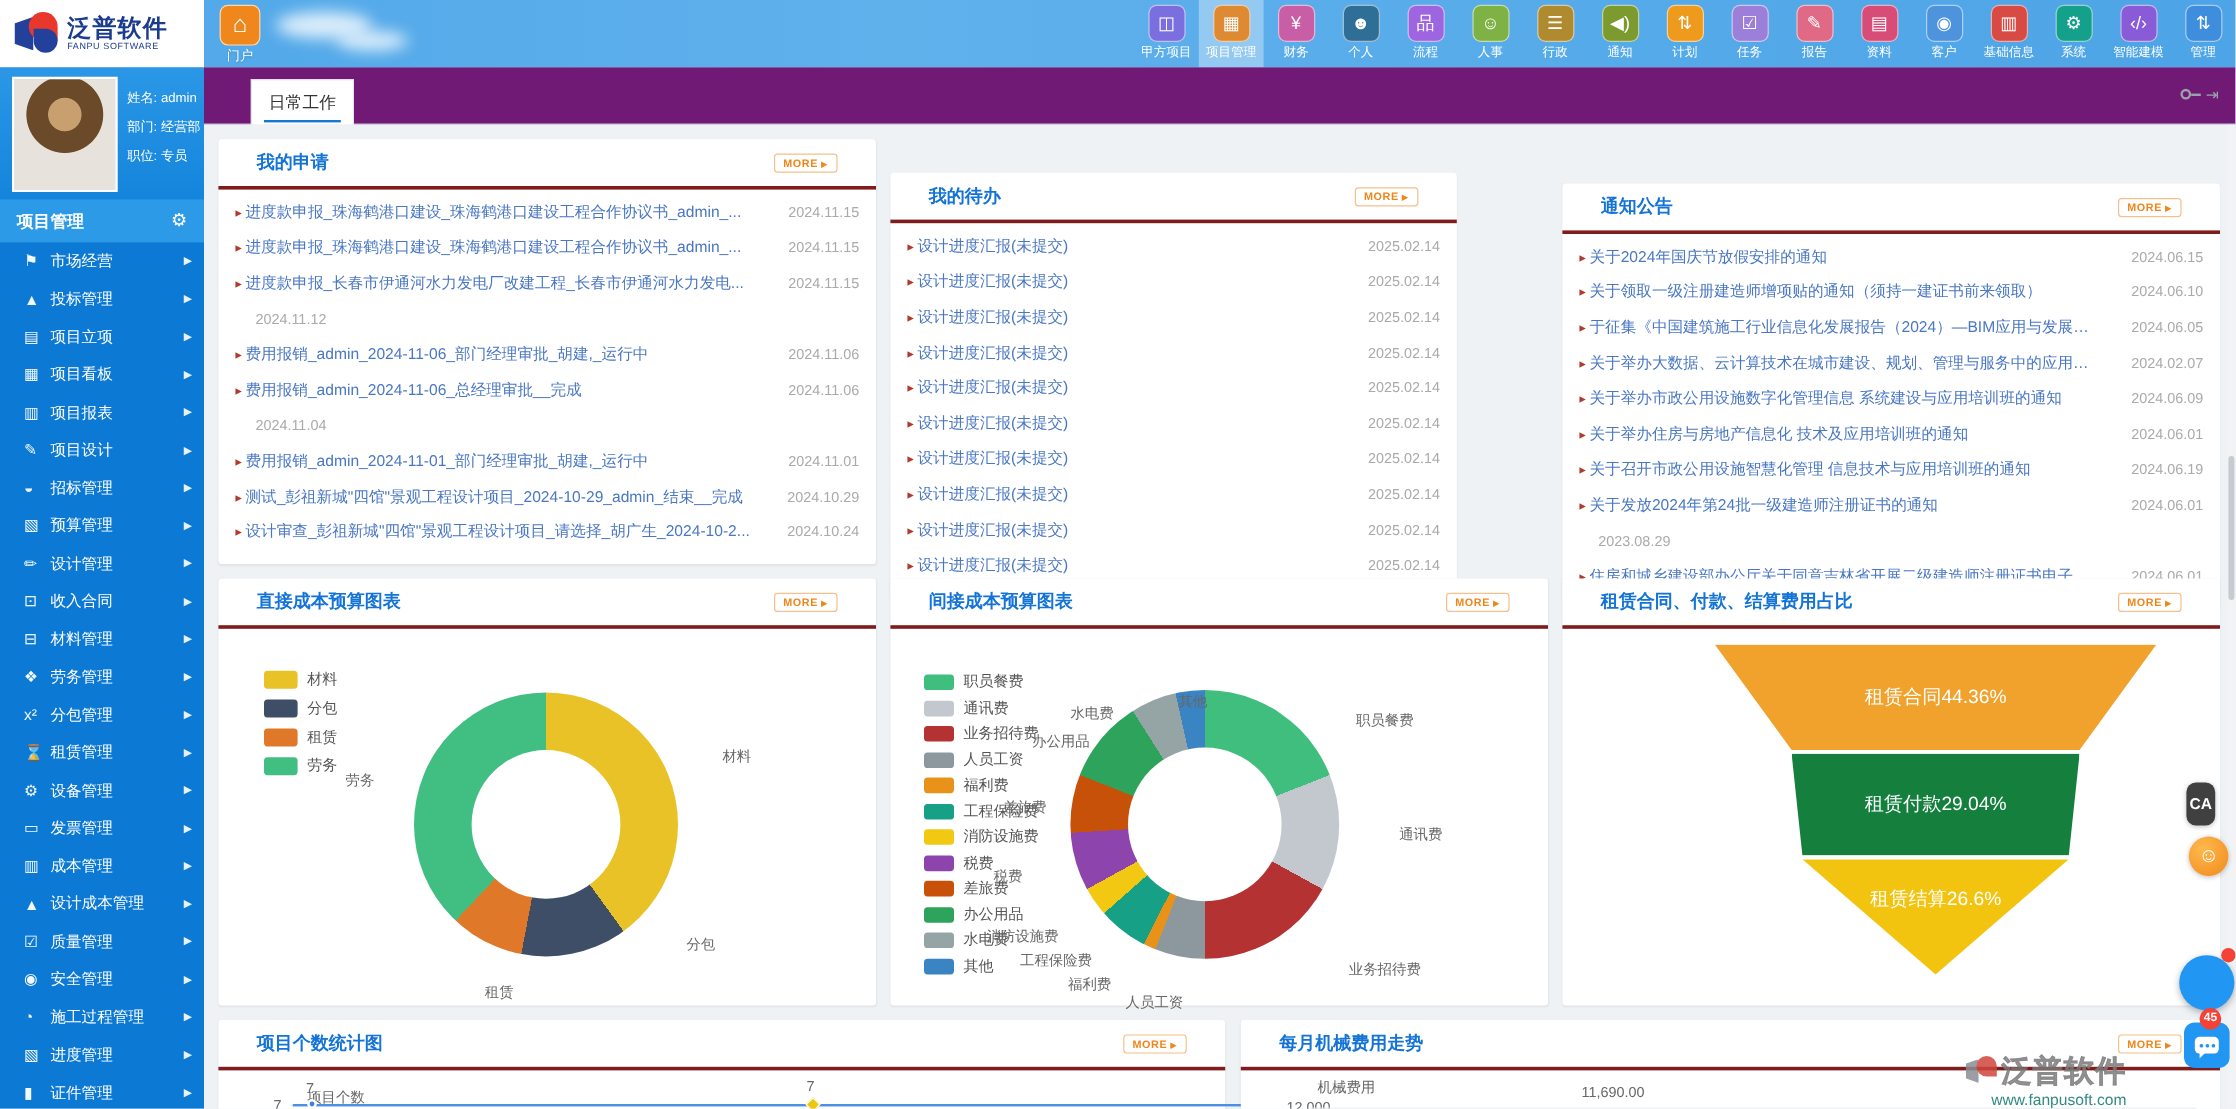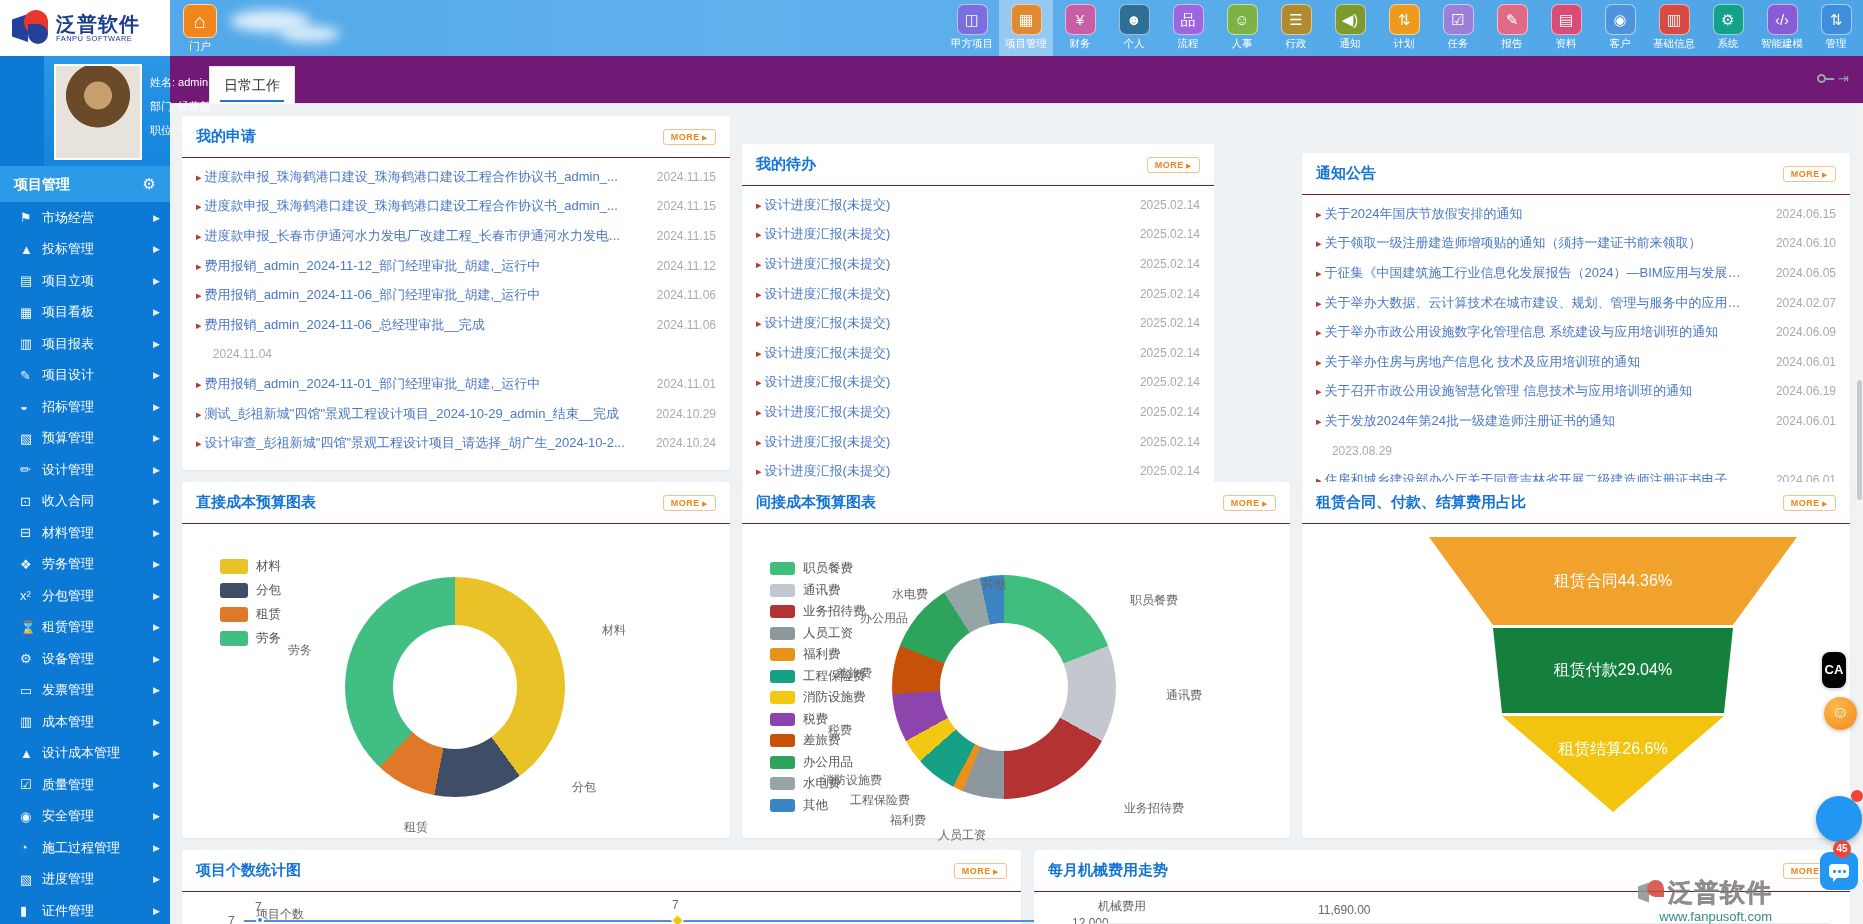--- a/index.html
+++ b/index.html
@@ -20,21 +20,21 @@
   .portal-icon { width:34px; height:34px; margin:0 auto; background:#F0871C; border:1px solid #FFD9AD; border-radius:7px; color:#fff; font-size:20px; line-height:32px; text-align:center; }
   .portal-label { color:#fff; font-size:11px; margin-top:1px; text-shadow:0 1px 2px rgba(0,0,0,.2); }
   .topnav { position:absolute; right:0; top:0; height:56px; display:flex; overflow:hidden; }
   .topnav-item { width:54px; height:56px; padding-top:4px; text-align:center; cursor:pointer; }
   .topnav-item.active { background:rgba(255,255,255,.35); }
   .topnav-icon { width:31px; height:31px; margin:0 auto; border-radius:7px; color:#fff; font-size:15px; line-height:30px; text-align:center; border:1px solid rgba(255,255,255,.55); }
   .topnav-label { color:#fff; font-size:10.5px; margin-top:2px; white-space:nowrap; overflow:hidden; }
 
   
   .sidebar { position:absolute; left:0; top:56px; width:170px; height:868px; background:#0C79D4; z-index:20; }
-  .user-card { position:relative; height:110px; background:linear-gradient(180deg,#2B97E6,#1485DC); padding:8px 6px 0 10px; display:flex;margin-left:44px; }
+  .user-card { position:relative; height:110px; background:linear-gradient(180deg,#2B97E6,#1485DC); padding:8px 6px 0 10px; display:flex; }
   .avatar { width:88px; height:96px; border:2px solid #fff; background:
       radial-gradient(circle at 50% 32%, #C8A070 18%, #6B4A2A 19% 42%, #E8E2DC 43%);
     background-color:#9FB8CE; flex:0 0 auto; }
   .user-info { padding:6px 0 0 8px; color:#fff; font-size:11px; line-height:24px; white-space:nowrap; }
   .menu-header { height:36px; background:#2D9AE8; color:#fff; font-size:14px; font-weight:bold; line-height:36px; padding:0 14px; display:flex; justify-content:space-between; align-items:center; }
   .menu-gear { font-size:15px; font-weight:normal; cursor:pointer; }
   .menu-list { }
   .menu-item { height:31.5px; display:flex; align-items:center; color:#fff; font-size:13px; padding:0 10px 0 20px; cursor:pointer; }
   .mi-icon { width:22px; font-size:13px; text-align:left; opacity:.95; }
   .mi-label { flex:1; }
@@ -45,21 +45,21 @@
   .tab { position:absolute; left:39px; top:10px; width:86px; height:38px; background:#fff; border:1px solid #E2E6EA; border-bottom:none; text-align:center; font-size:14px; color:#333; line-height:36px; cursor:pointer; }
   .tab::after { content:""; position:absolute; left:10px; right:10px; bottom:2px; height:2px; background:#1677D2; }
   .tab-tools { position:absolute; right:14px; top:16px; display:flex; gap:12px; align-items:center; color:#9AA3AA; }
   .key-icon { width:9px; height:9px; border:2px solid #9AA3AA; border-radius:50%; position:relative; display:inline-block; }
   .key-icon::after { content:""; position:absolute; left:7px; top:2px; width:8px; height:2px; background:#9AA3AA; }
   .collapse-icon { font-size:13px; line-height:13px; cursor:pointer; }
 
   
   .content-bg { position:absolute; left:170px; top:104px; width:1693px; height:820px; background:#EFF2F5; }
   .panel { position:absolute; background:#fff; border-radius:3px; box-shadow:0 1px 2px rgba(0,0,0,.06); }
-  .panel-head { height:42px; display:flex; align-items:center; justify-content:space-between; padding:0 14px; border-bottom:1px solid #7f1d1d; }
+  .panel-head { height:42px; display:flex; align-items:center; justify-content:space-between; padding:0 32px; border-bottom:3px solid #7f1d1d; }
   .panel-title { color:#1373D6; font-size:15px; font-weight:bold; }
   .more-btn { font-size:9px; font-weight:bold; color:#F08519; border:1px solid #F5C08A; border-radius:3px; padding:2px 7px; background:#fff; cursor:pointer; letter-spacing:.5px; }
   .more-btn::after { content:" ▶"; font-size:7px; }
   .list { padding:4px 14px 0 14px; }
   .list-row { height:29.6px; display:flex; align-items:center; cursor:pointer; }
   .list-text { flex:1; font-size:13px; color:#4A77C4; white-space:nowrap; overflow:hidden; text-overflow:ellipsis; padding-right:12px; }
   .list-text::before { content:"▸ "; color:#B03A2E; font-size:11px; }
   .list-date { width:76px; text-align:right; font-size:12px; color:#AAAAAA; flex:0 0 auto; }
 
   
@@ -111,21 +111,21 @@
   .gridline { position:absolute; height:1px; background:#E8EAED; }
   .chart-line { position:absolute; height:2px; background:#4D8FE0; }
   .pt-label { position:absolute; font-size:12px; color:#666; }
   .gpoints span { position:absolute; font-size:12px; color:#666; }
   .gpoints span:nth-of-type(1){ left:73px; top:50px; }
   .gpoints span:nth-of-type(2){ left:490px; top:48px; }
   .marker-dot { position:absolute; width:8px; height:8px; border-radius:50%; background:#3E82DC; border:2px solid #fff; }
   .marker-diamond { position:absolute; width:9px; height:9px; background:#EDC811; transform:rotate(45deg); border:1px solid #fff; }
 
   
-  .float-ca { position:absolute; left:1822px; top:652px; width:24px; height:36px; background:#000000; border-radius:8px; color:#fff; font-size:13px; font-weight:bold; text-align:center; line-height:36px; z-index:40; cursor:pointer; box-shadow:0 1px 4px rgba(0,0,0,.25); }
+  .float-ca { position:absolute; left:1822px; top:652px; width:24px; height:36px; background:#404040; border-radius:8px; color:#fff; font-size:13px; font-weight:bold; text-align:center; line-height:36px; z-index:40; cursor:pointer; box-shadow:0 1px 4px rgba(0,0,0,.25); }
   .float-face { position:absolute; left:1824px; top:697px; width:33px; height:33px; background:radial-gradient(circle at 35% 30%,#FFB84D,#F08A1C); border-radius:50%; z-index:40; cursor:pointer; color:#fff; text-align:center; line-height:32px; font-size:17px; box-shadow:0 1px 4px rgba(0,0,0,.25); }
   .float-chat-circle { position:absolute; left:1816px; top:796px; width:46px; height:46px; background:#2196F3; border-radius:50%; z-index:40; cursor:pointer; box-shadow:0 2px 6px rgba(0,0,0,.3); }
   .float-reddot { position:absolute; left:1851px; top:790px; width:12px; height:12px; background:#F44336; border-radius:50%; z-index:41; }
   .float-badge { position:absolute; left:1833px; top:840px; min-width:18px; height:18px; background:#F44336; border-radius:9px; color:#fff; font-size:10px; font-weight:bold; text-align:center; line-height:18px; padding:0 3px; z-index:42; }
   .float-msg { position:absolute; left:1820px; top:852px; width:38px; height:38px; background:#2196F3; border-radius:9px; z-index:41; cursor:pointer; display:flex; align-items:center; justify-content:center; }
   .float-msg .bubble { width:20px; height:14px; background:#fff; border-radius:4px; position:relative; }
   .float-msg .bubble::after { content:""; position:absolute; left:4px; bottom:-4px; border:4px solid transparent; border-top-color:#fff; border-left-color:#fff; }
   .float-msg .bubble i { position:absolute; top:6px; width:2.5px; height:2.5px; background:#2196F3; border-radius:50%; }
   .float-msg .bubble i:nth-child(1){ left:4px; } .float-msg .bubble i:nth-child(2){ left:9px; } .float-msg .bubble i:nth-child(3){ left:14px; }
 
@@ -433,21 +433,20 @@
         <span class="list-text">进度款申报_珠海鹤港口建设_珠海鹤港口建设工程合作协议书_admin_...</span>
         <span class="list-date">2024.11.15</span>
       </div>
 
       <div class="list-row">
         <span class="list-text">进度款申报_长春市伊通河水力发电厂改建工程_长春市伊通河水力发电...</span>
         <span class="list-date">2024.11.15</span>
       </div>
 
       <div class="list-row">
-        <span class="list-text">费用报销_admin_2024-11-12_部门经理审批_胡建,_运行中</span>
         <span class="list-date">2024.11.12</span>
       </div>
 
       <div class="list-row">
         <span class="list-text">费用报销_admin_2024-11-06_部门经理审批_胡建,_运行中</span>
         <span class="list-date">2024.11.06</span>
       </div>
 
       <div class="list-row">
         <span class="list-text">费用报销_admin_2024-11-06_总经理审批__完成</span>

